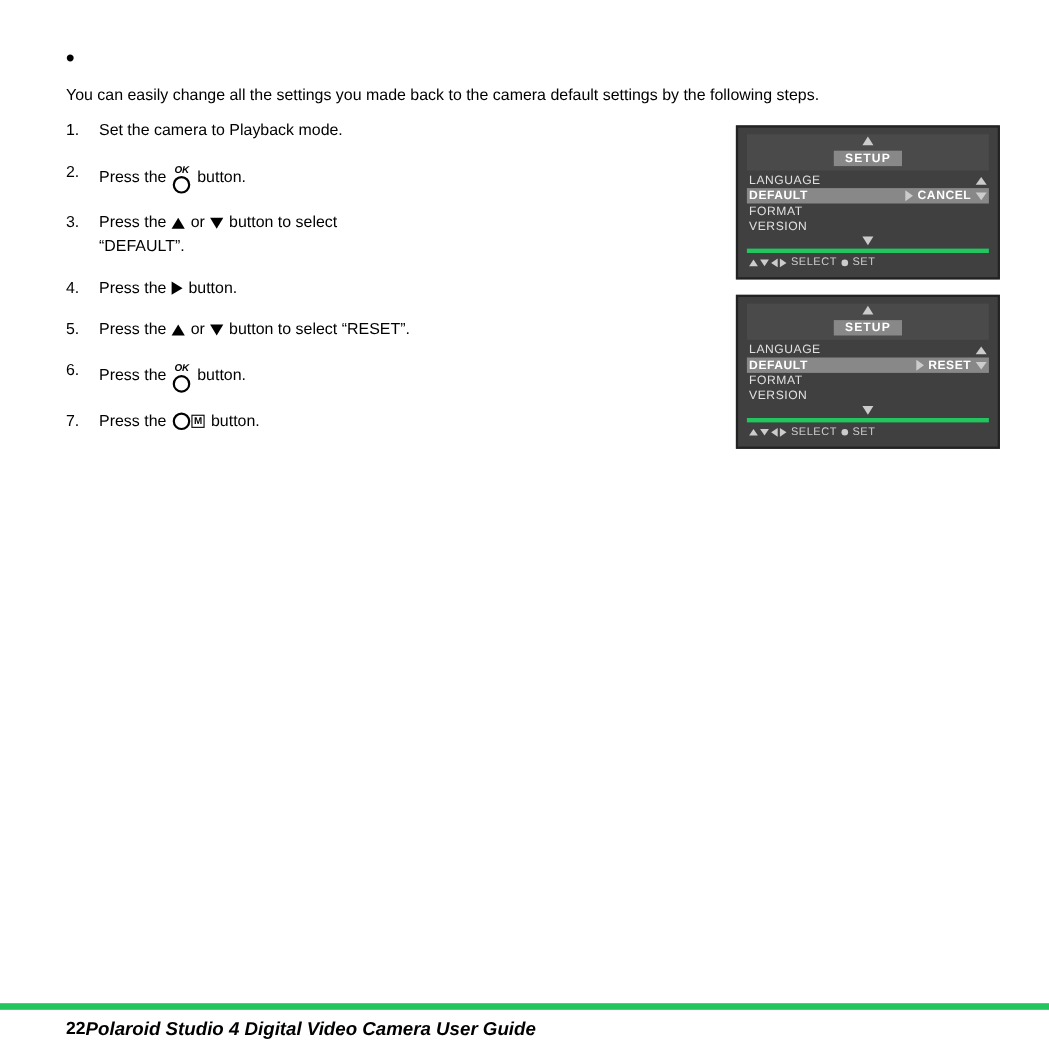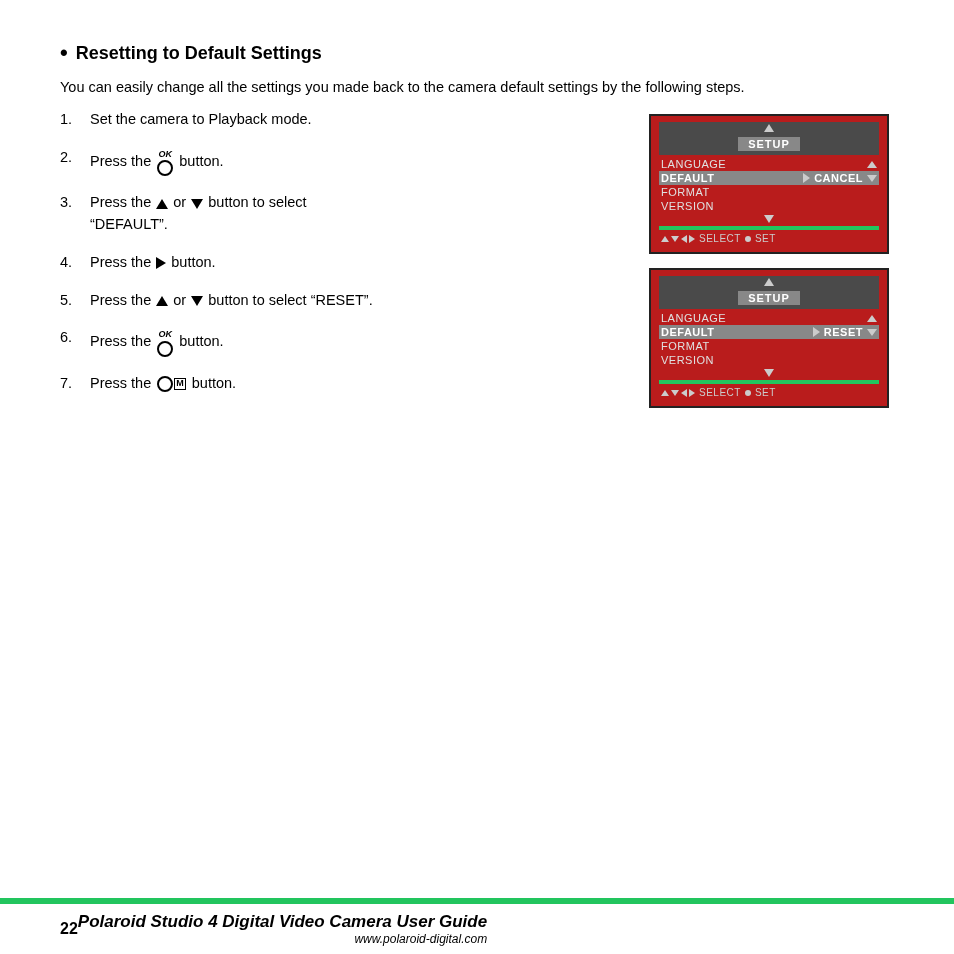--- a/index.html
+++ b/index.html
@@ -137,24 +137,25 @@
 
     .camera-screens {
       display: flex;
       flex-direction: column;
       gap: 14px;
       margin-top: 5px;
     }
 
     .camera-screen {
       width: 240px;
-      background: #b91c1c;
+      background: #404040;
       border: 2px solid #222;
       padding: 6px 8px 8px 8px;
       font-family: Arial, sans-serif;
+      margin-left: 20px;
     }
 
     .screen-header {
       background: #4a4a4a;
       text-align: center;
       padding: 2px 0 4px 0;
     }
 
     .screen-title {
       background: #888;
@@ -350,21 +351,20 @@
       padding-top: 0;
     }
   </style>
 </head>
 <body>
 
 <div class="page-content">
 
   <div class="section-title">
     <span class="bullet">•</span>
-    <span>Resetting to Default Settings</span>
   </div>
 
   <p class="intro-text">You  can  easily  change  all  the  settings  you  made  back  to  the  camera default settings by the following steps.</p>
 
 
   <div class="steps-area">
     <div class="steps-left">
 
       <div class="step">
         <span class="step-num">1.</span>
@@ -532,15 +532,14 @@
       </div>
     </div>
   </div>
 
 </div>
 
 <div class="page-footer">
   <span class="page-number">22</span>
   <div class="footer-brand">
     <div class="brand-title">Polaroid Studio 4 Digital Video Camera User Guide</div>
-    <div class="brand-url">www.polaroid-digital.com</div>
   </div>
 </div>
 
 </body></html>

